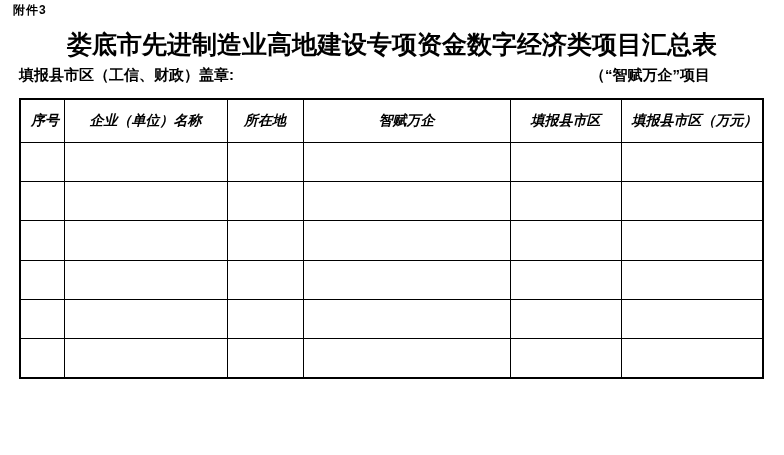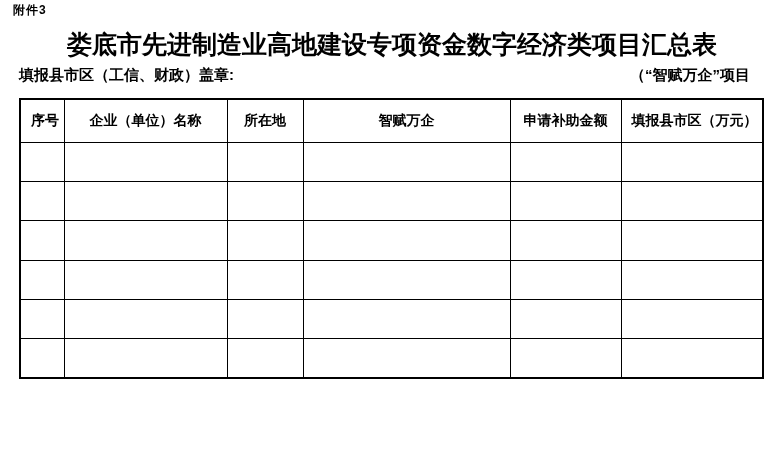--- a/index.html
+++ b/index.html
@@ -37,37 +37,38 @@
     position: absolute;
     top: 66px;
     left: 0;
     width: 715px;
     height: 22px;
     font-size: 15px;
     font-weight: bold;
   }
   .subtitle-left   { position: absolute; left: 19px;  top: 0; white-space: nowrap; }
   .subtitle-mid    { position: absolute; left: 429px; top: 0; white-space: nowrap; }
-  .subtitle-right  { position: absolute; left: 630px; top: 0; white-space: nowrap; }
+  .subtitle-right  { position: absolute; left: 590px; top: 0; white-space: nowrap; }
   table.summary-table {
     position: absolute;
     left: 19px;
     top: 98px;
     width: 743px;
     border-collapse: collapse;
     table-layout: fixed;
     border: 2px solid #000000;
   }
   table.summary-table th,
   table.summary-table td {
     border: 1.5px solid #000000;
     padding: 0 10px;
     text-align: center;
     vertical-align: middle;
     overflow: hidden;
+    font-style: italic;
   }
   table.summary-table th {
     font-size: 14px;
     font-weight: bold;
     white-space: nowrap;
   }
   table.summary-table thead tr { height: 43px; }
   table.summary-table tbody tr { height: 39.4px; }
 </style>
 </head>
@@ -90,21 +91,21 @@
     <col style="width:207px">
     <col style="width:111px">
     <col style="width:142px">
   </colgroup>
   <thead>
     <tr>
       <th>序号</th>
       <th>企业（单位）名称</th>
       <th>所在地</th>
       <th>智赋万企</th>
-      <th>申请补助金额</th>
+      <th>填报县市区</th>
       <th>填报县市区（万元）</th>
     </tr>
   </thead>
   <tbody>
       <tr>
         <td></td>
         <td></td>
         <td></td>
         <td></td>
         <td></td>

